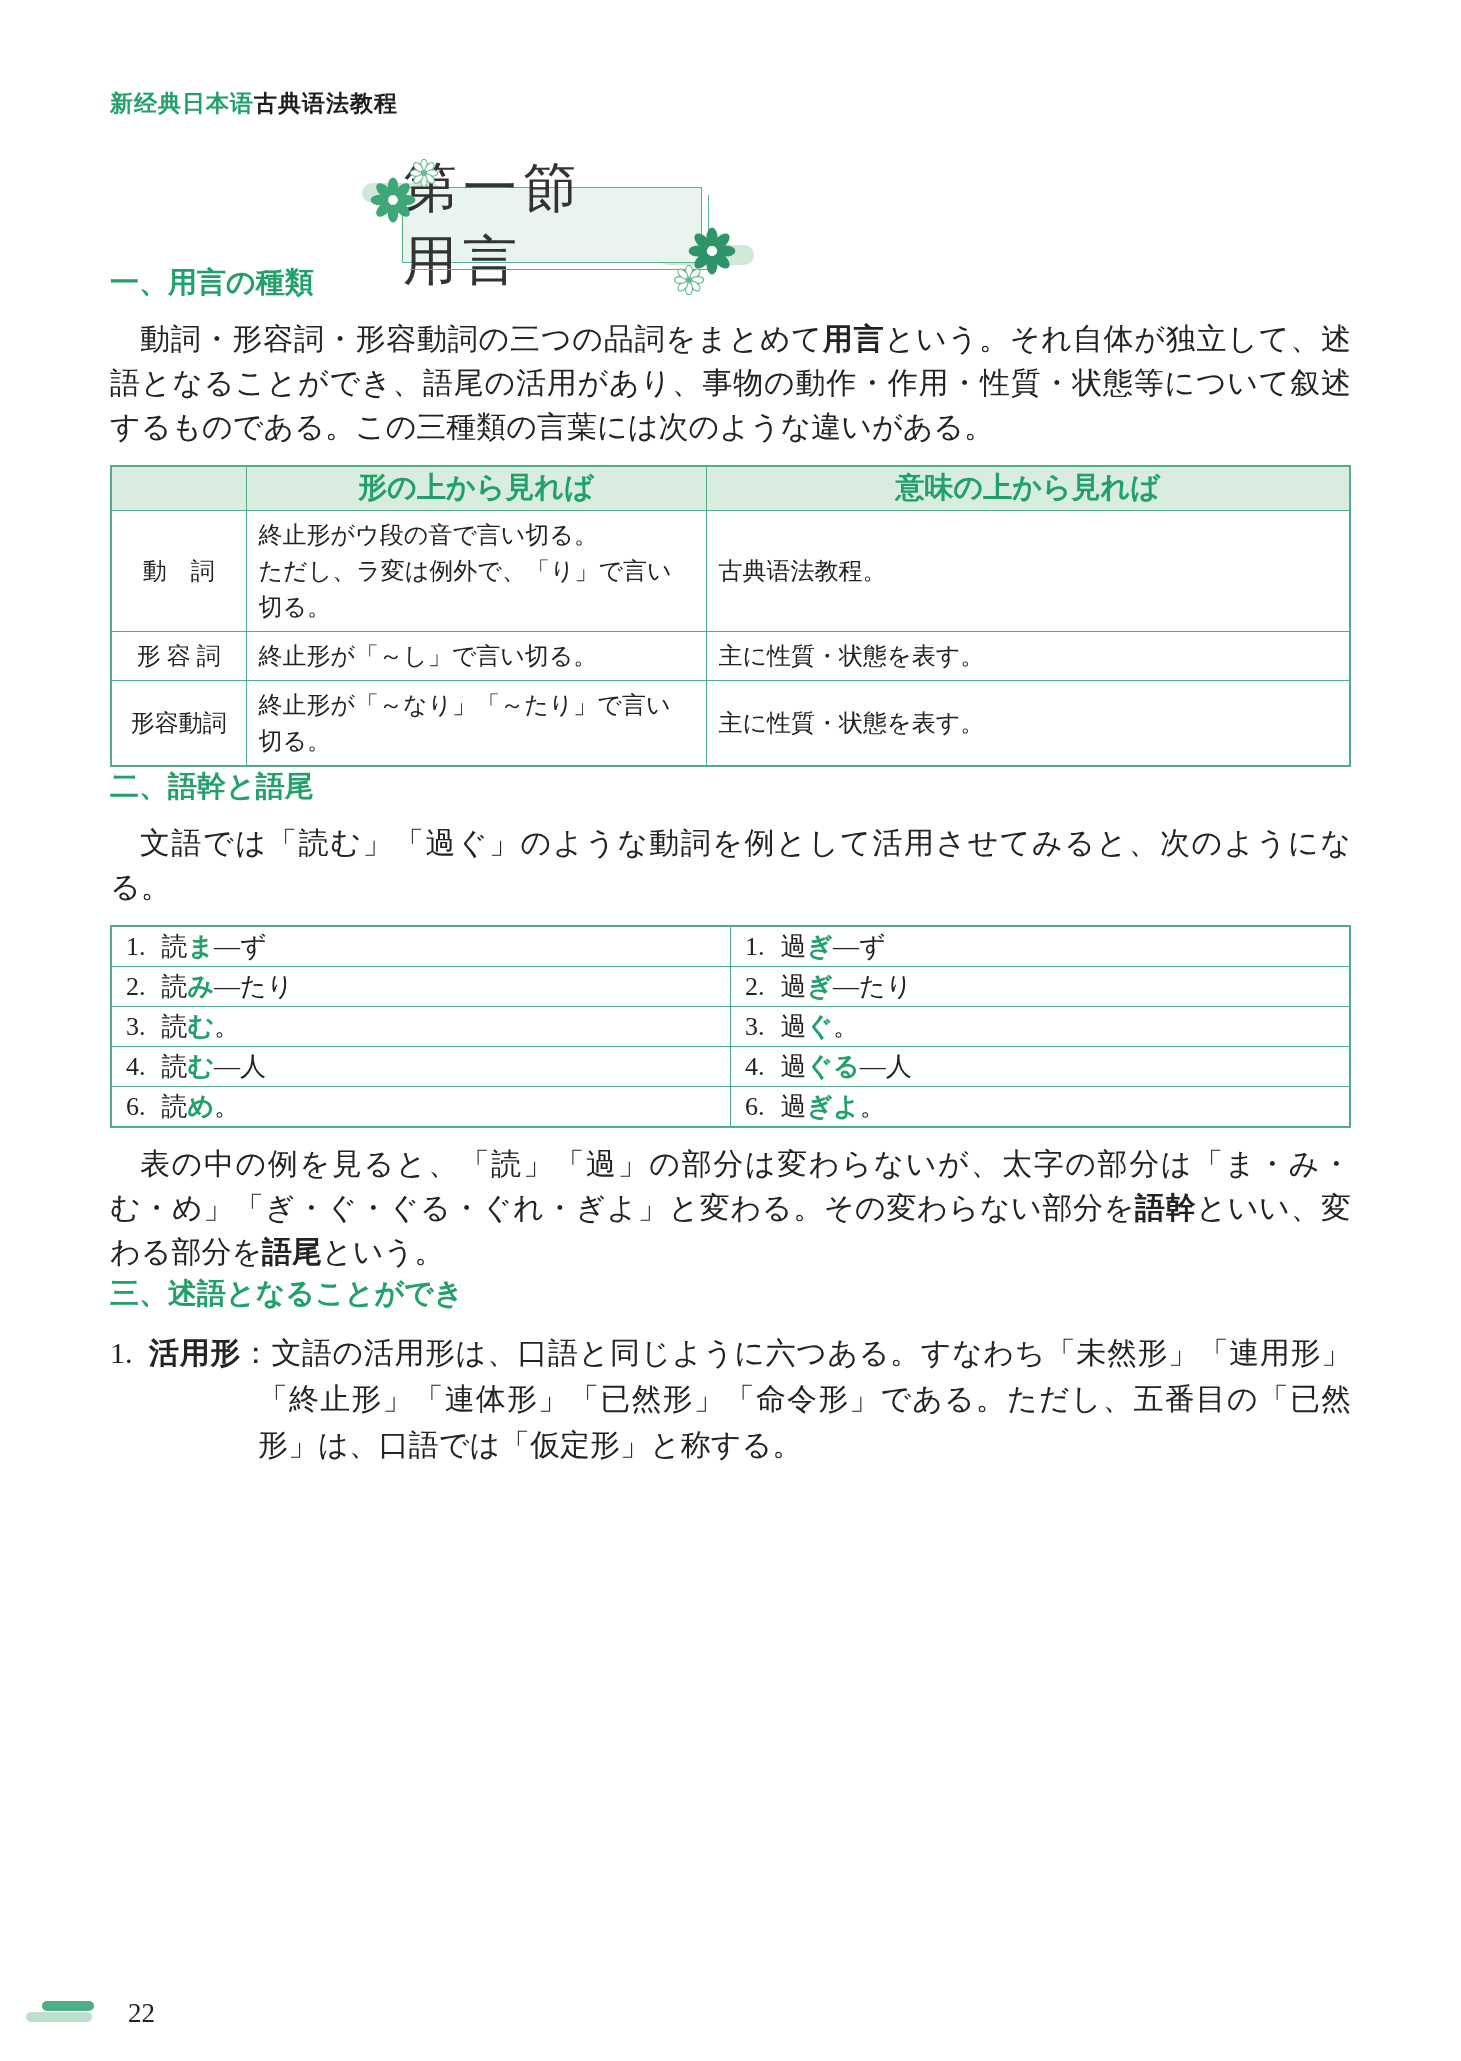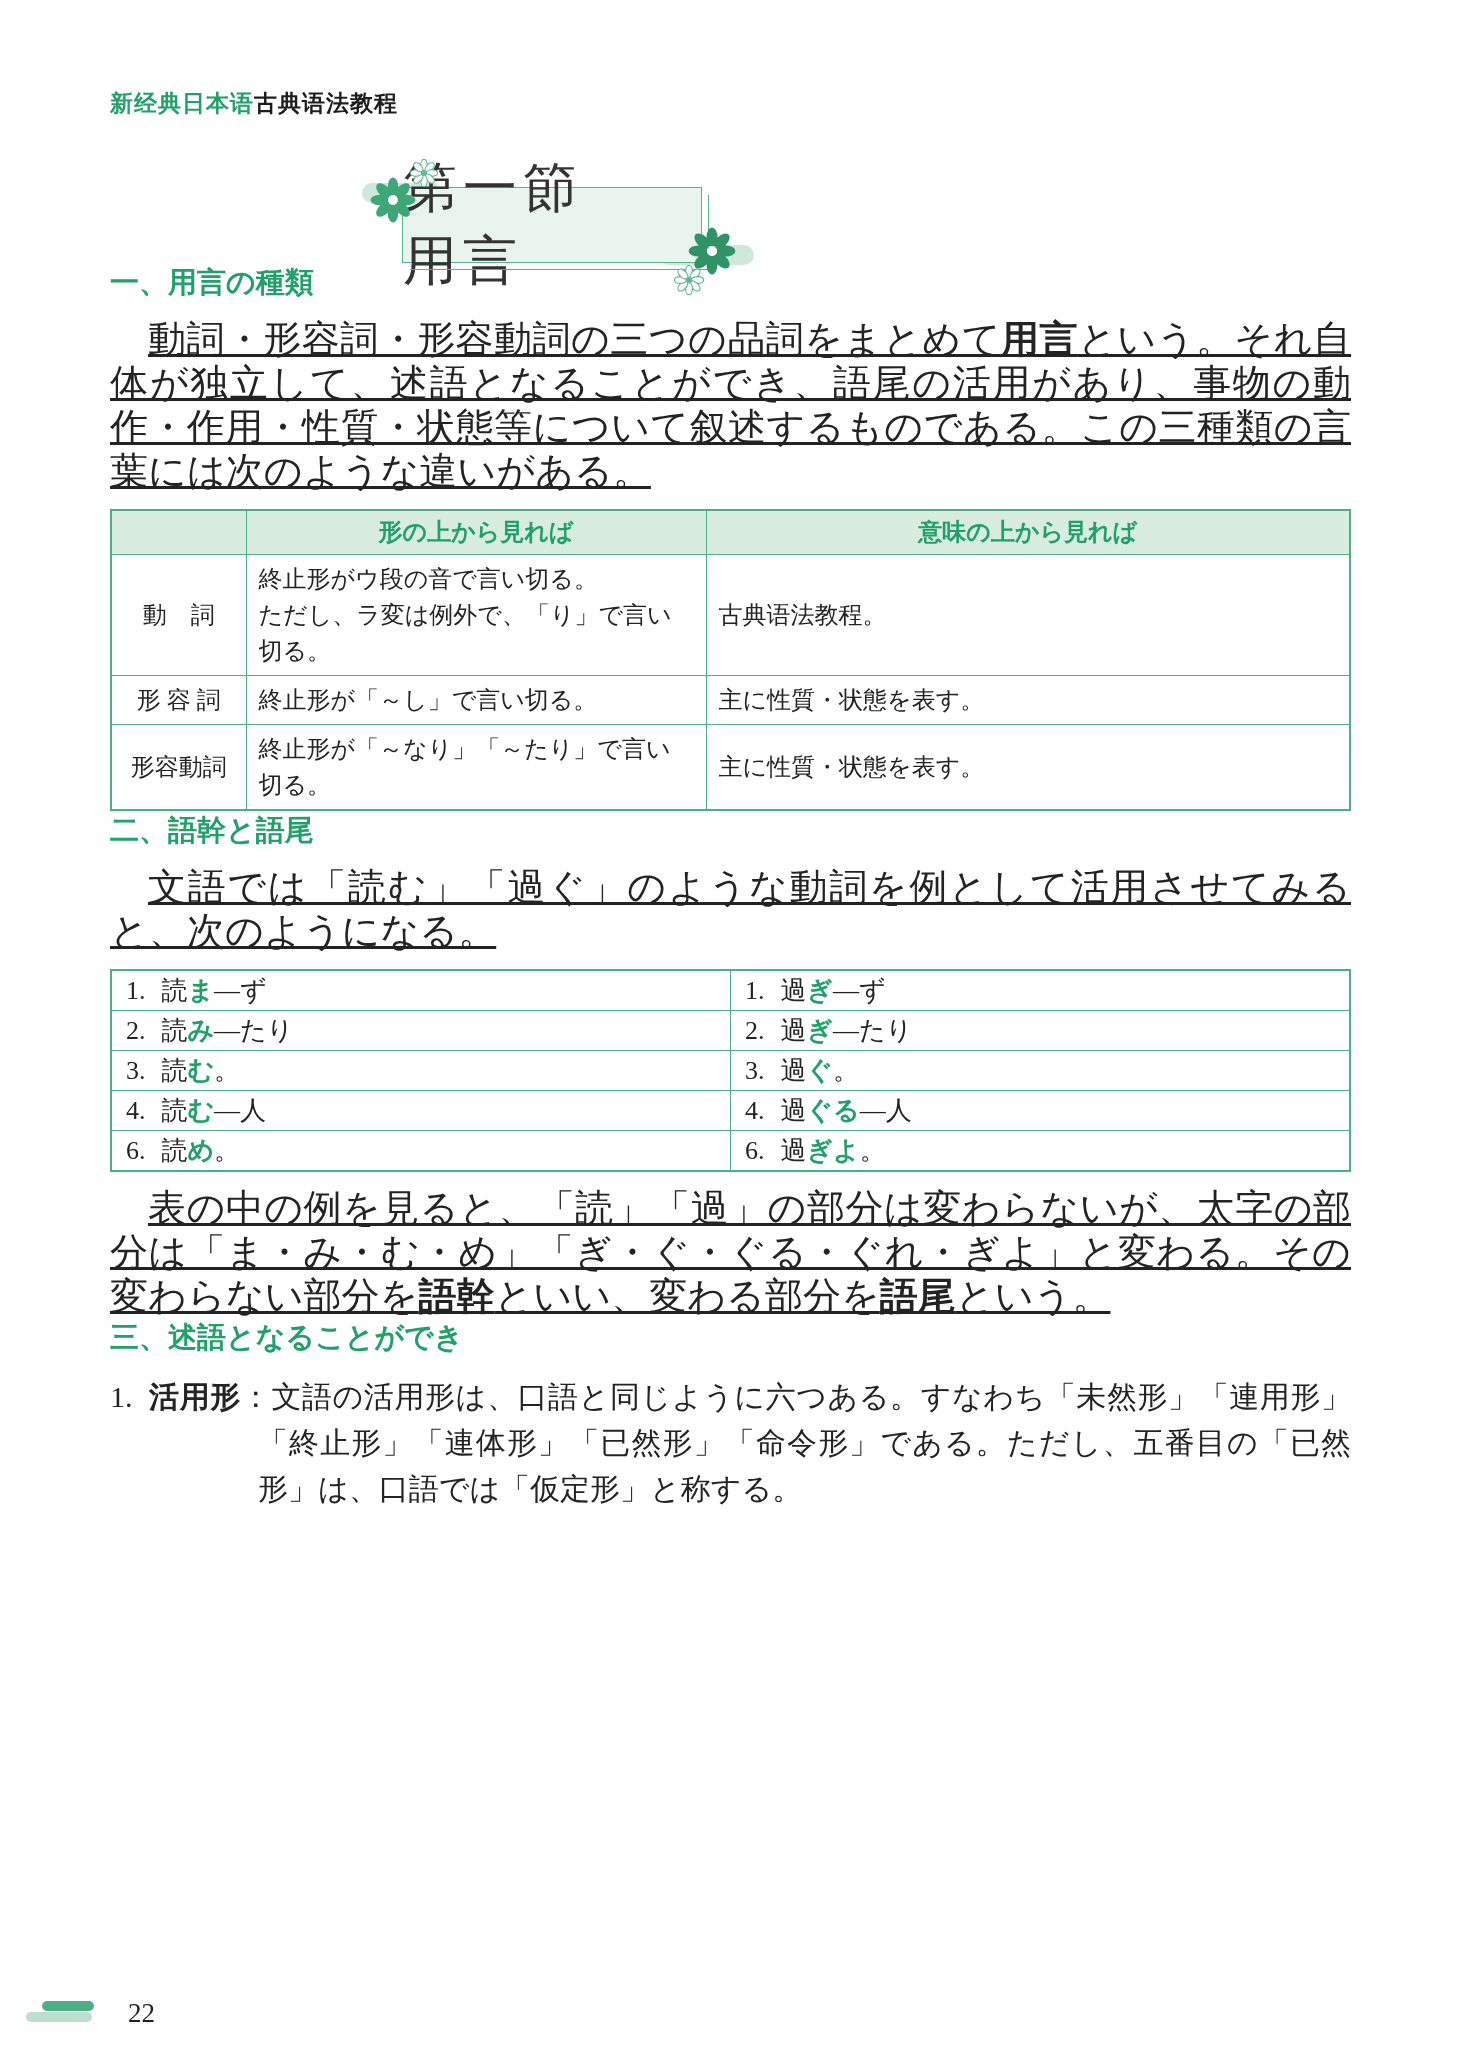--- a/index.html
+++ b/index.html
@@ -62,42 +62,41 @@
     font-size: 29px;
     font-weight: bold;
     margin: 0;
   }
   .sec-1 { margin-top: 100px; }
   .sec-2 { margin-top: 50px; }
   .sec-3 { margin-top: 54px; }
 
   
   p.body {
-    font-size: 38px;
+    font-size: 30px;
     line-height: 44px;
     margin: 14px 0 0 0;
     text-align: justify;
     text-indent: 1em;
-    text-decoration: underline;
   }
   strong { font-weight: bold; }
 
   
   table.pos {
     border-collapse: collapse;
     width: 100%;
     margin-top: 16px;
     border: 2px solid #4fae85;
   }
   .pos th, .pos td { border: 1px solid #4fae85; }
   .pos thead th {
     background: #d8ecdf;
     color: #21a06a;
     font-family: "Liberation Sans", "DejaVu Sans", sans-serif;
-    font-size: 24px;
+    font-size: 29px;
     font-weight: bold;
     height: 44px;
   }
   .pos td { font-size: 24px; line-height: 36px; padding: 6px 12px; }
   .pos td.lab  { text-align: center; }
   .pos td.form { white-space: pre-line; }
   .pos tr.short td { height: 48px; }
 
   
   table.conj {

